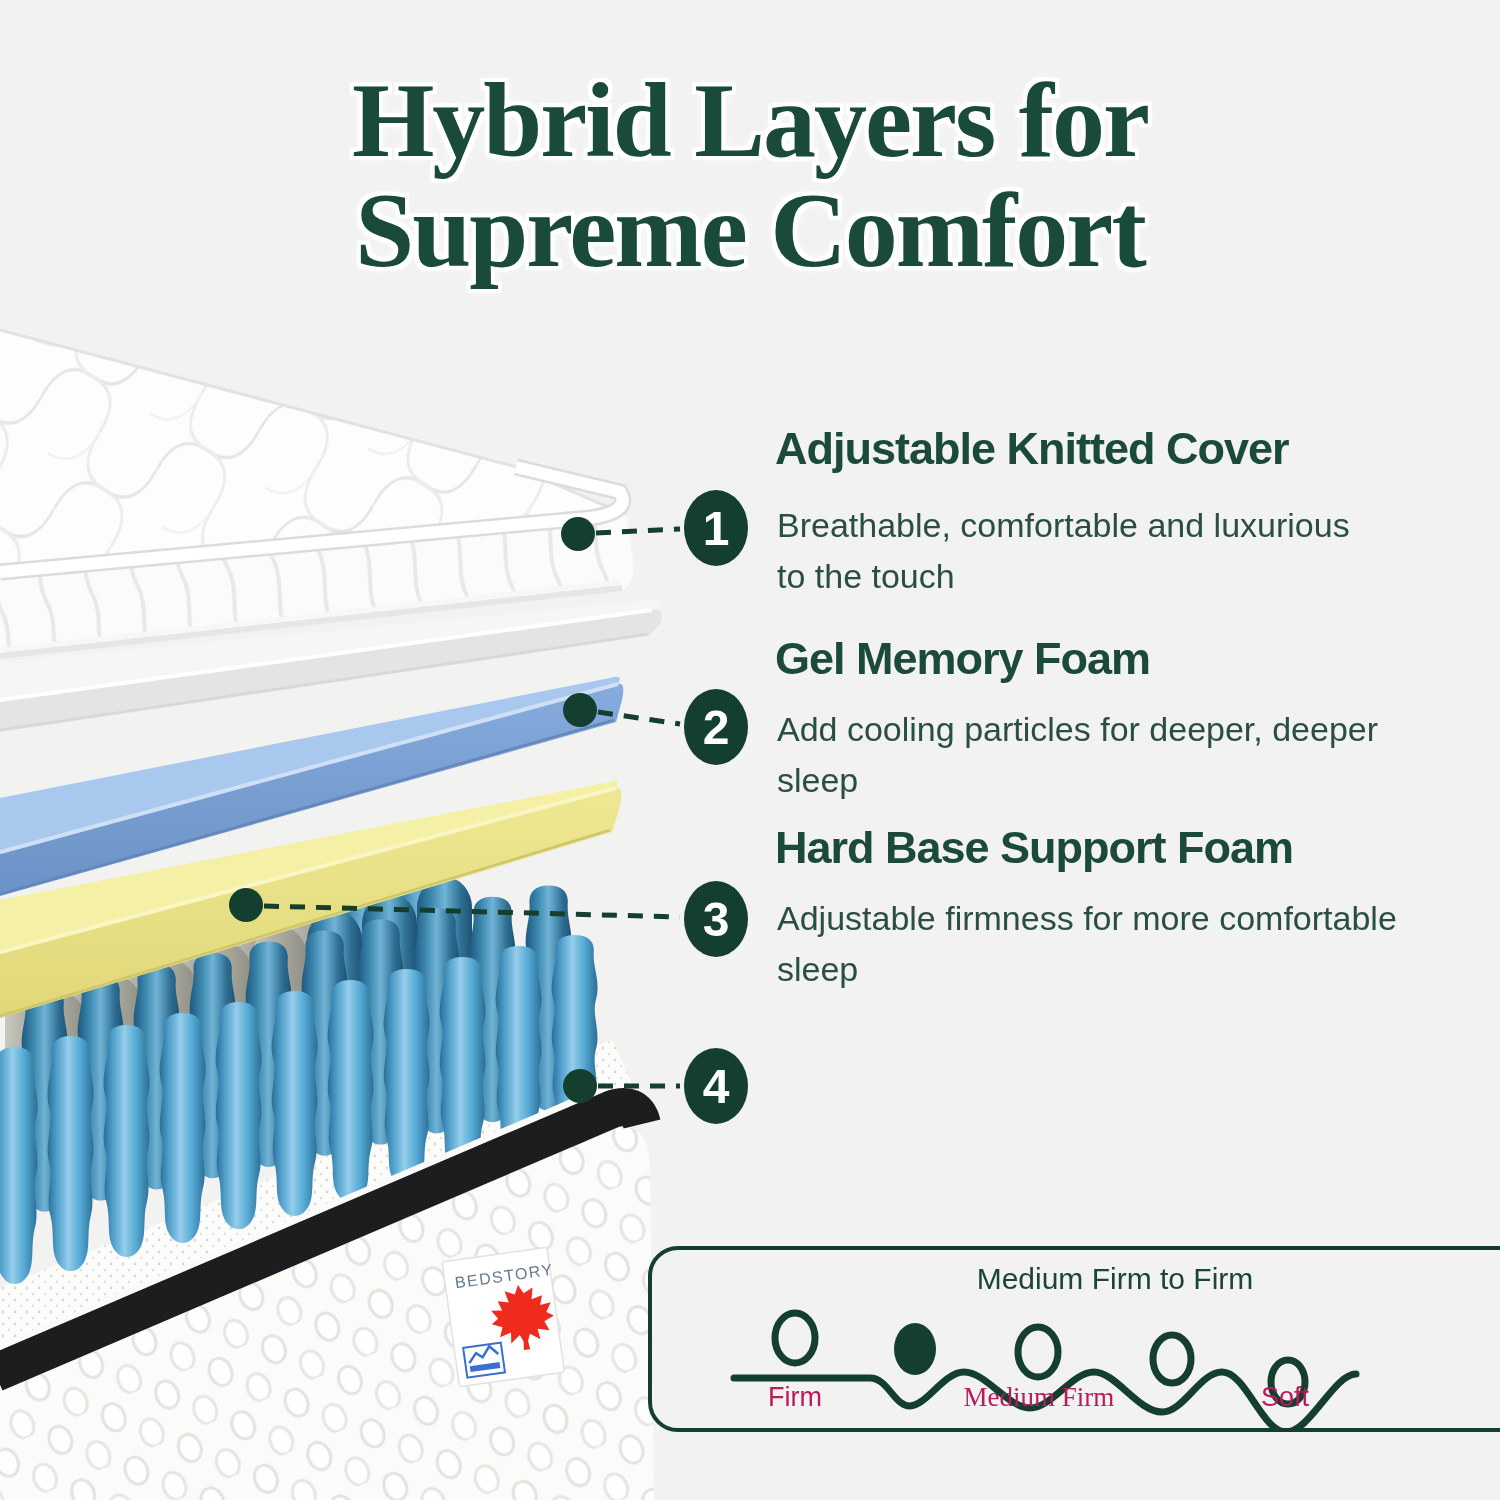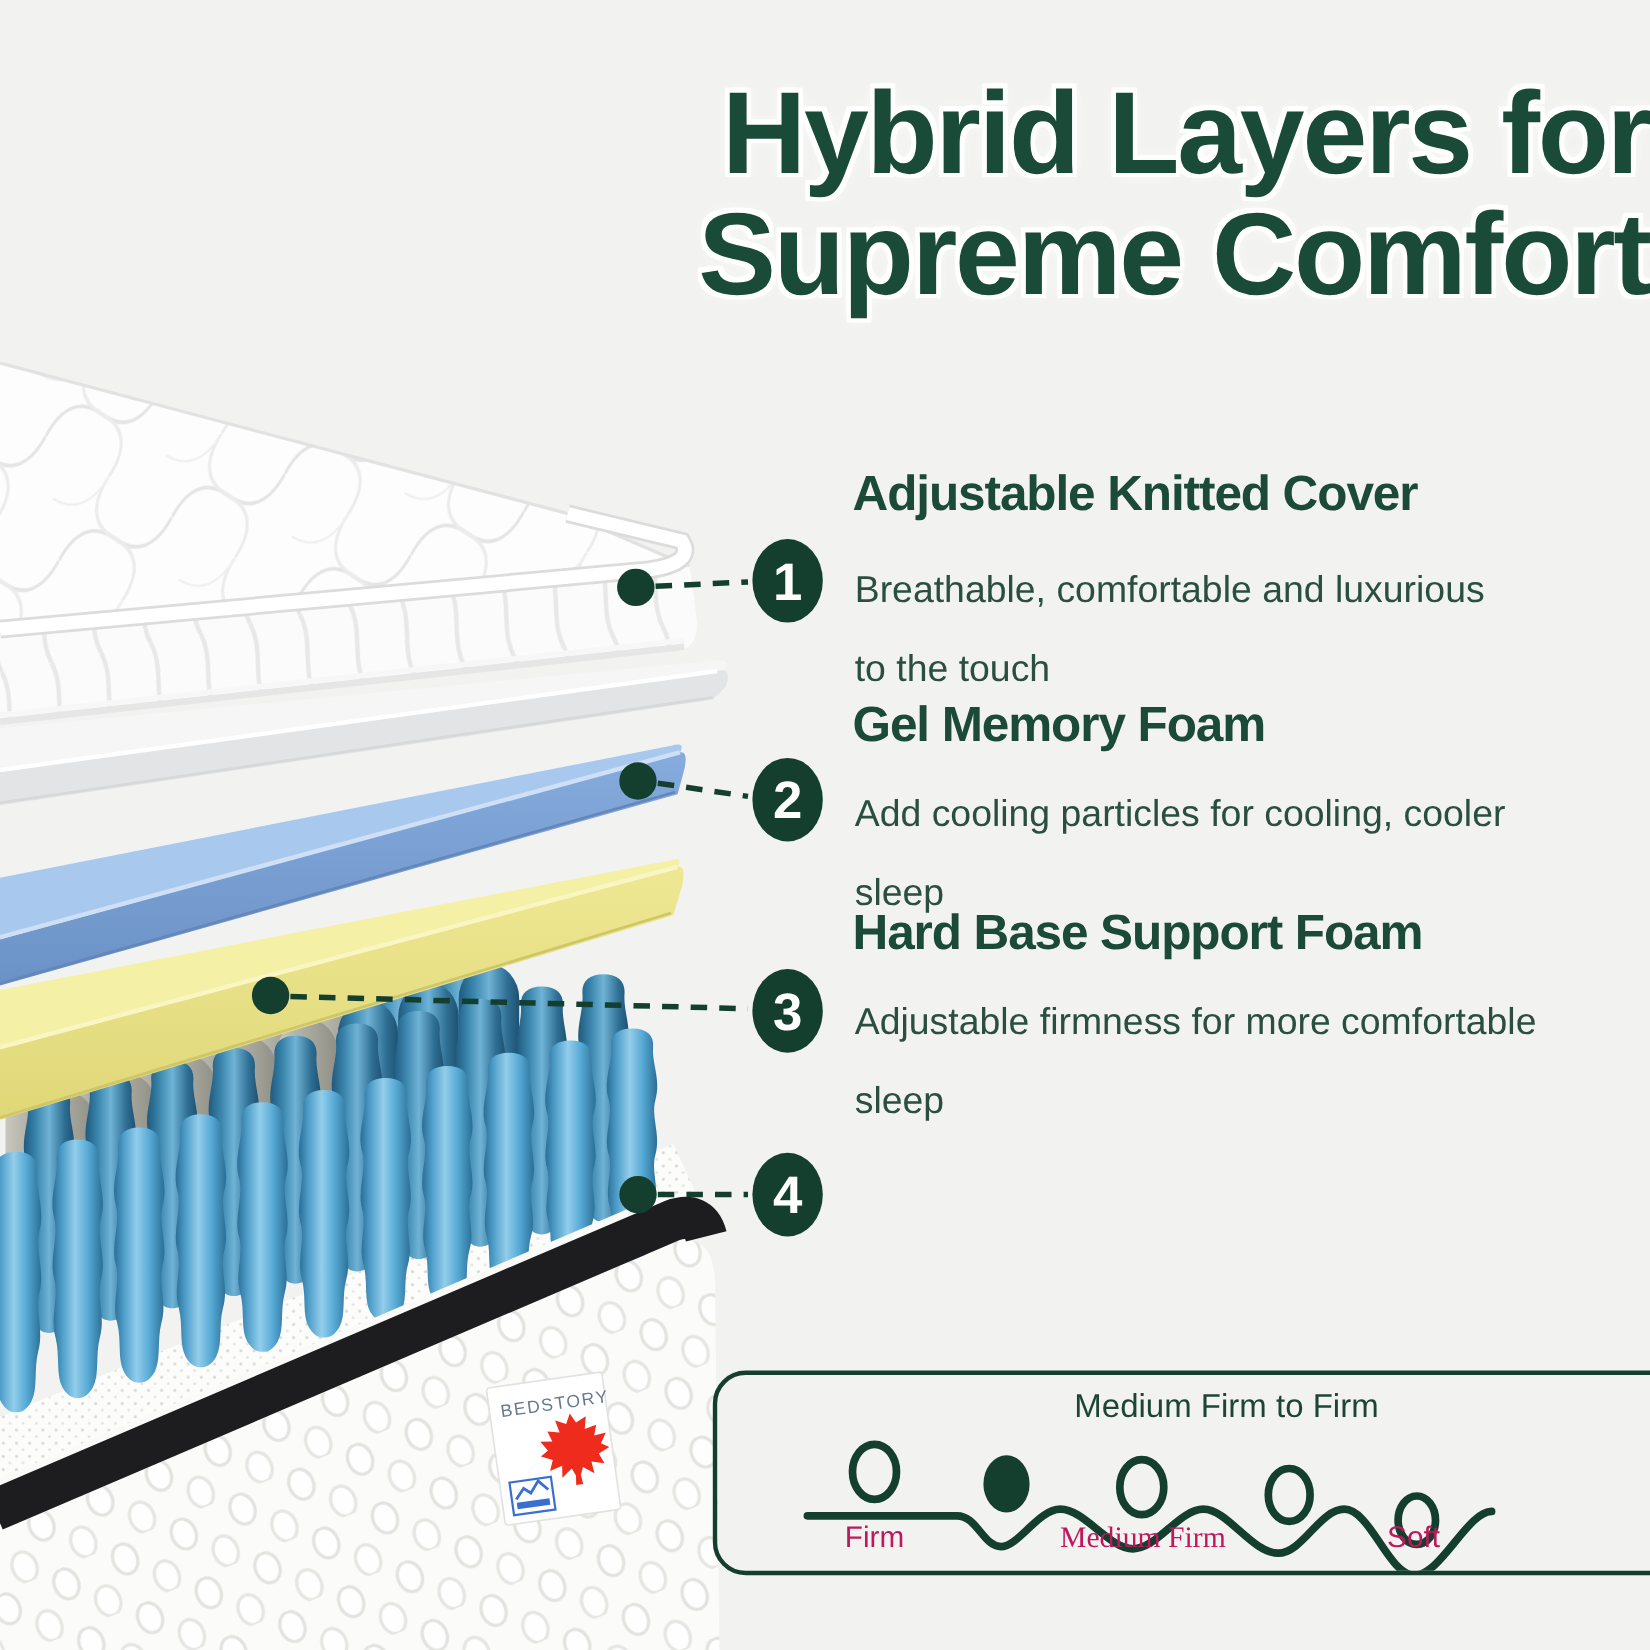--- a/index.html
+++ b/index.html
@@ -2,30 +2,30 @@
 <html><head>
 <meta charset="utf-8">
 <style>
   html,body{margin:0;padding:0;background:#e8e8e8;}
   .stage{position:relative;width:1500px;height:1500px;background:#f2f2f1;overflow:hidden;
          font-family:"Liberation Sans",sans-serif;}
   svg{display:block;}
   .art{position:absolute;left:0;top:0;}
 
   
-  .title{position:absolute;top:66px;left:0;width:100%;text-align:right;
-         font-family:Liberation Sans, sans-serif;font-weight:700;font-size:106px;line-height:110px;
+  .title{position:absolute;top:66px;left:0;width:100%;text-align:center;
+         font-family:Liberation Serif, serif;font-weight:700;font-size:106px;line-height:110px;
          color:#1a4a38;letter-spacing:-2px;
          text-shadow:-4px -4px 0 #fff,4px -4px 0 #fff,-4px 4px 0 #fff,4px 4px 0 #fff,
                      0 -4px 0 #fff,0 4px 0 #fff,-4px 0 0 #fff,4px 0 0 #fff,0 0 14px #fff;}
 
   
   .co-head{position:absolute;left:775px;width:720px;font-size:45px;font-weight:700;
            letter-spacing:-1px;color:#1b4a39;}
-  .co-desc{position:absolute;left:777px;width:700px;font-size:34px;line-height:72px;
+  .co-desc{position:absolute;left:777px;width:700px;font-size:34px;line-height:51px;
            color:#2a4f41;white-space:pre-line;}
   .h1{top:423px}.h2{top:633px}.h3{top:822px}.h4{top:975px}
   .d1{top:500px}.d2{top:704px}.d3{top:893px}.d4{top:1060px}
 
   
   .firmbox{position:absolute;left:648px;top:1246px;width:934px;height:186px;
            border:4px solid #143f2f;border-radius:30px;box-sizing:border-box;}
   .firm-title{position:absolute;top:12px;left:0;width:100%;text-align:center;
               font-size:30px;color:#1d4537;}
   .firm-label{position:absolute;top:132px;font-size:27px;color:#be185d;text-align:center;}
@@ -219,21 +219,21 @@
 
   <div class="title">
     <div>Hybrid Layers for</div>
     <div>Supreme Comfort</div>
   </div>
 
   <div class="co-head h1">Adjustable Knitted Cover</div>
   <div class="co-desc d1">Breathable, comfortable and luxurious
 to the touch</div>
   <div class="co-head h2">Gel Memory Foam</div>
-  <div class="co-desc d2">Add cooling particles for cooling, cooler
+  <div class="co-desc d2">Add cooling particles for deeper, deeper
 sleep</div>
   <div class="co-head h3">Hard Base Support Foam</div>
   <div class="co-desc d3">Adjustable firmness for more comfortable
 sleep</div>
 
   <div class="firmbox">
     <svg class="wavesvg" width="784" height="178" viewBox="0 0 784 178">
       <path d="M82,128 L218,128 C236,128 242,156 258,156 C274,156 292,122 312,122
                C334,122 356,158 378,158 C400,158 420,122 442,122 C464,122 486,162 510,162
                C532,162 548,122 570,122 C594,122 610,182 634,182 C658,182 682,124 704,124" fill="none" stroke="#143f2f" stroke-width="7" stroke-linecap="round"></path>

